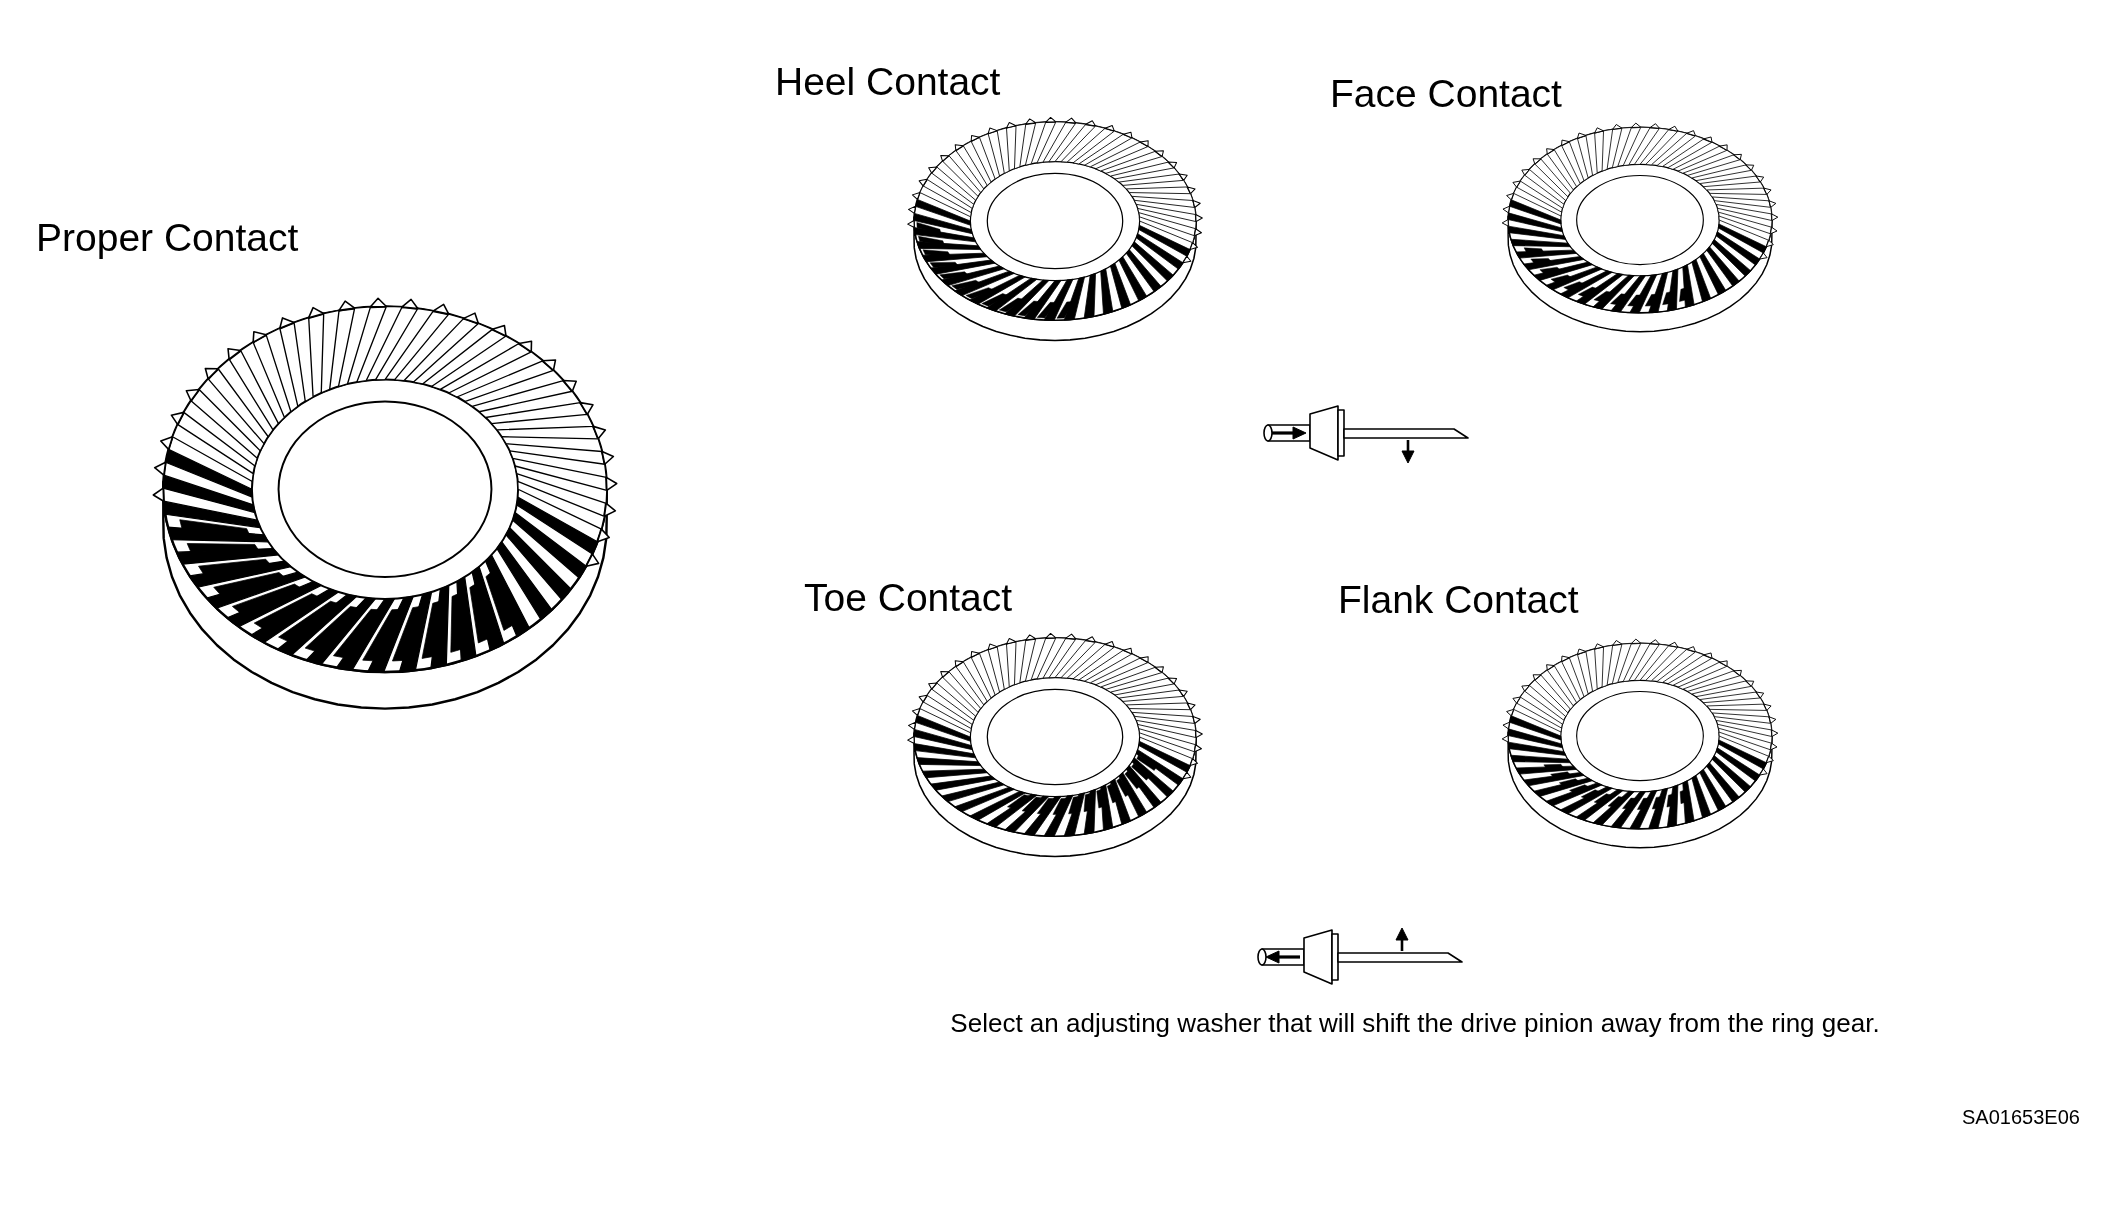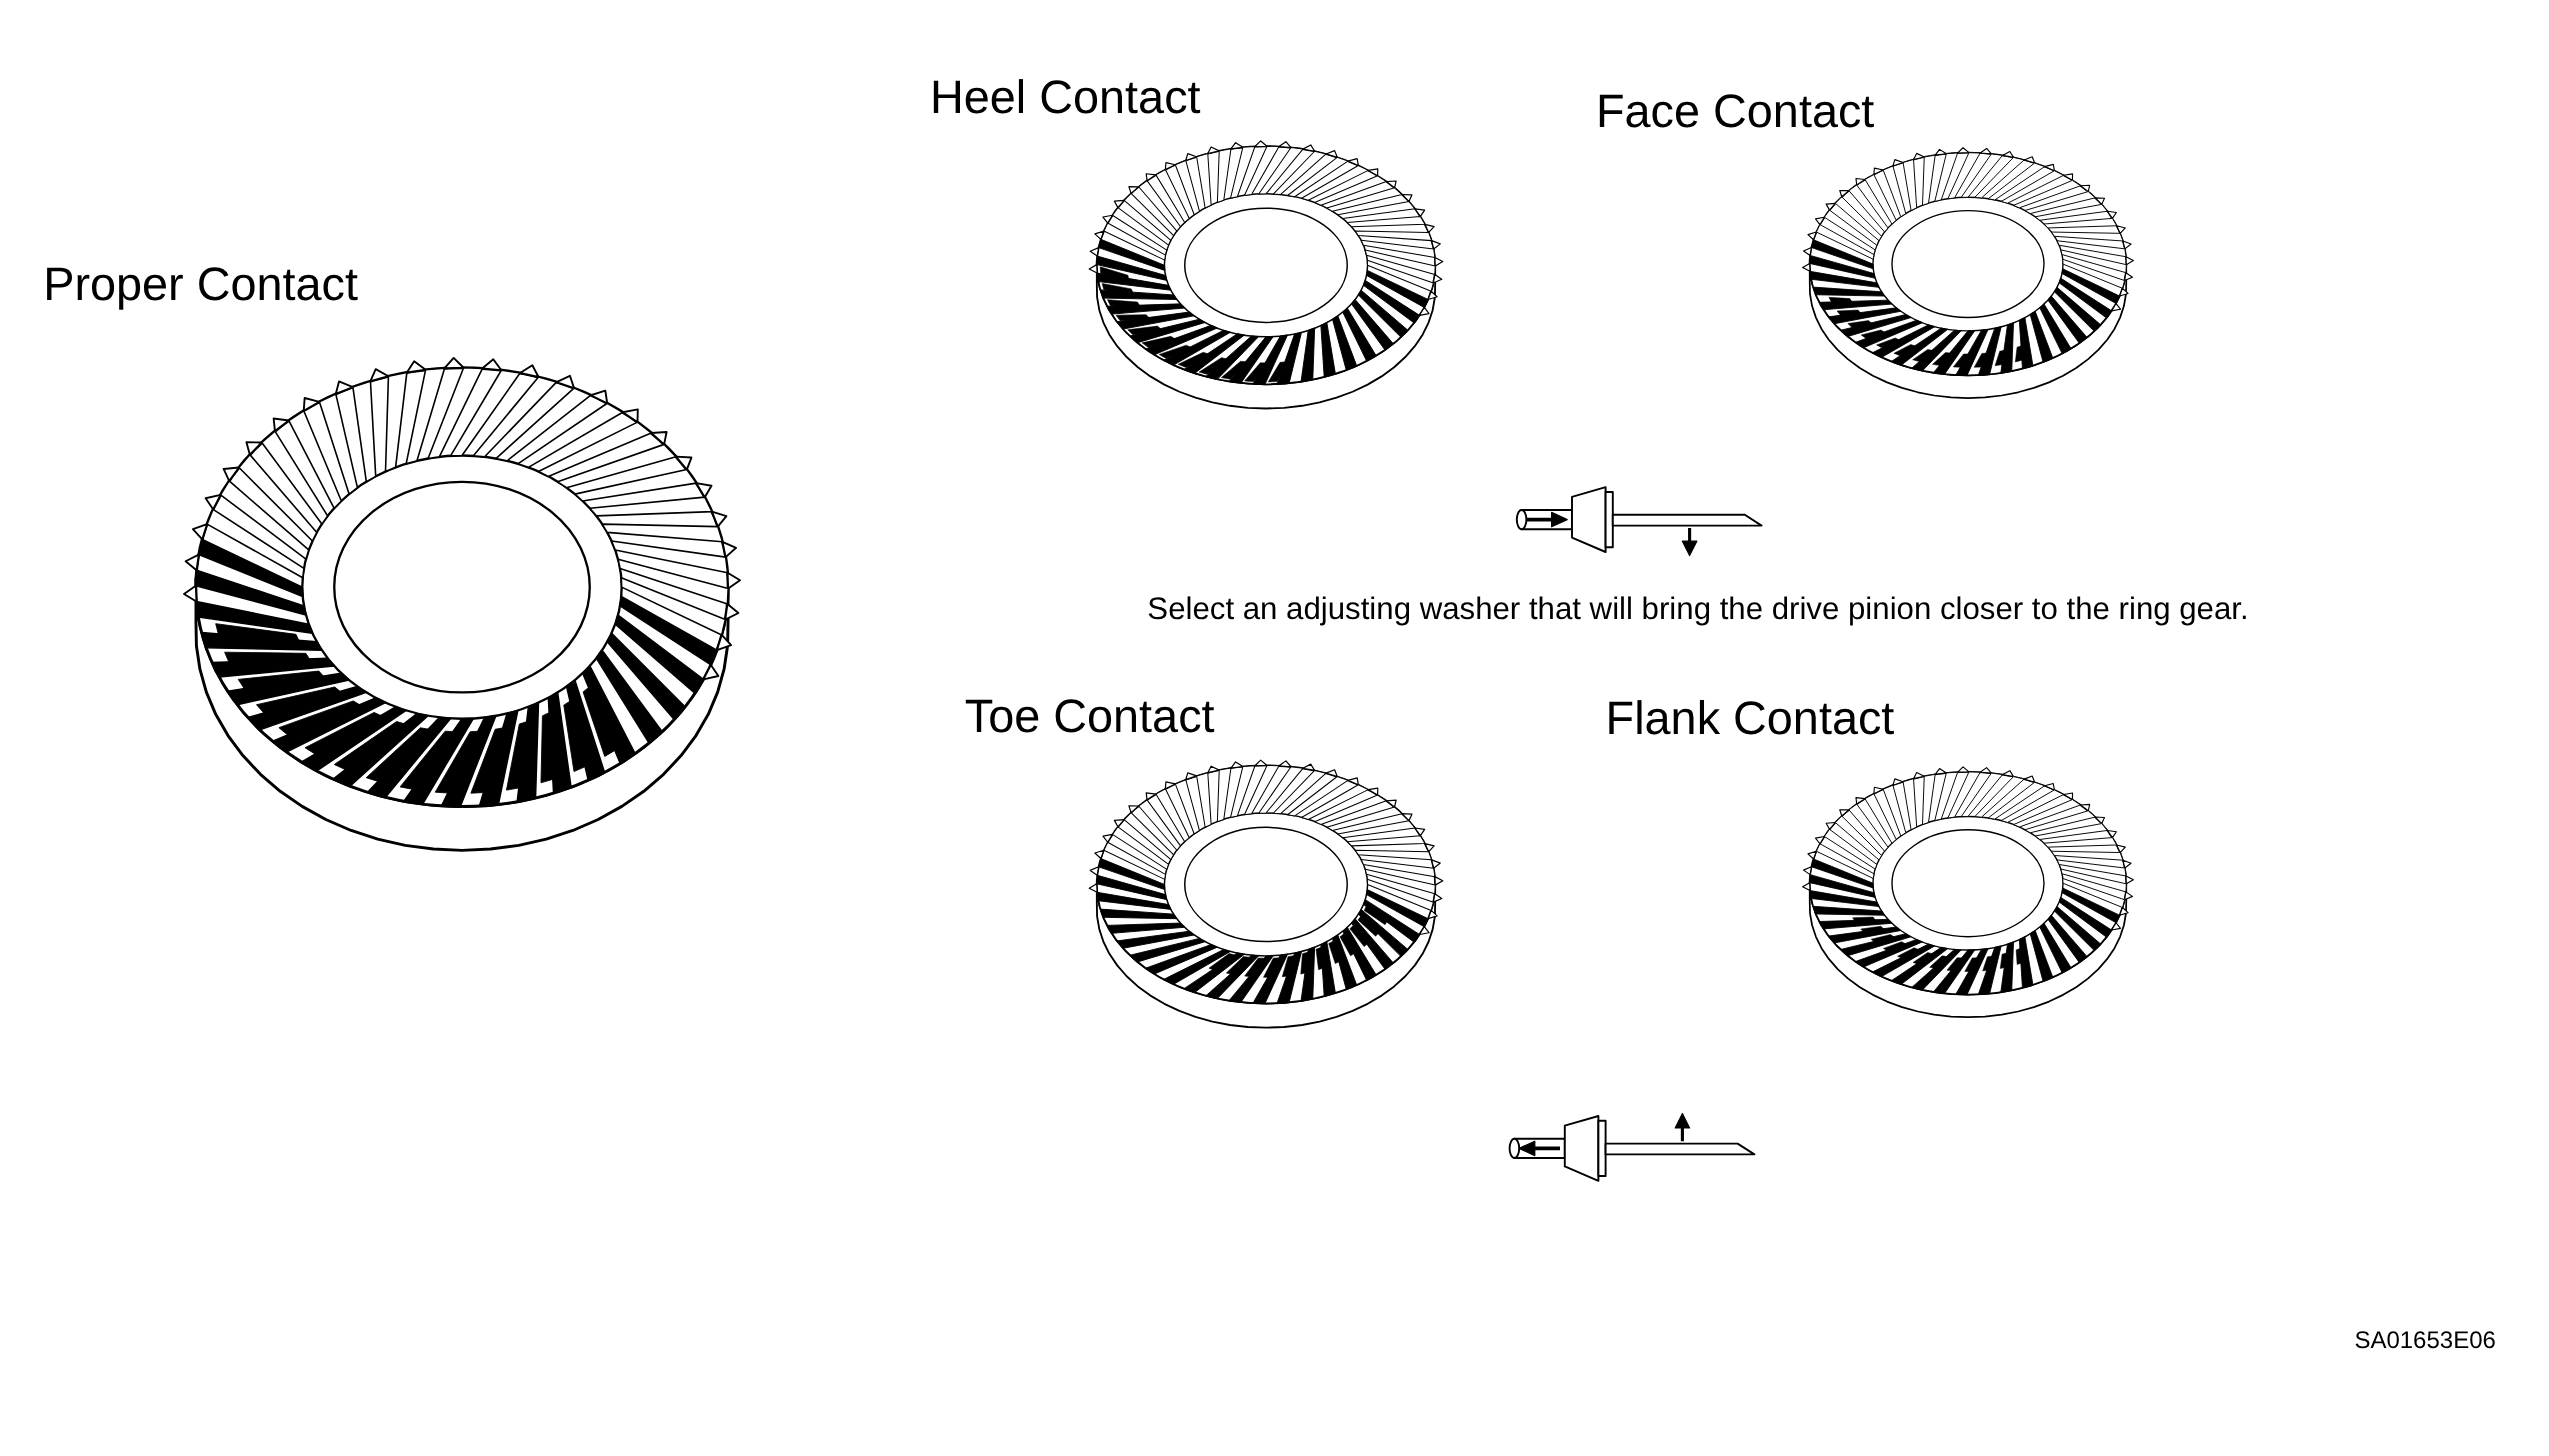--- a/index.html
+++ b/index.html
@@ -333,21 +333,20 @@
       <ellipse cx="10" cy="35" rx="4" ry="8" fill="#fff" stroke="#000" stroke-width="1.6"></ellipse>
       <path d="M52 16 L80 8 L80 62 L52 50 Z" fill="#fff" stroke="#000" stroke-width="1.6" stroke-linejoin="round"></path>
       <path d="M80 12 L86 12 L86 58 L80 58 Z" fill="#fff" stroke="#000" stroke-width="1.6" stroke-linejoin="round"></path>
       <path d="M86 31 L196 31 L210 40 L86 40 Z" fill="#fff" stroke="#000" stroke-width="1.6" stroke-linejoin="round"></path>
       <path d="M14 35 L38 35" fill="none" stroke="#000" stroke-width="3.2" stroke-linejoin="round"></path>
       <path d="M48 35 L35 29 L35 41 Z" fill="#000" stroke="#000" stroke-width="1" stroke-linejoin="round"></path>
       <path d="M150 42 L150 56" fill="none" stroke="#000" stroke-width="2.6" stroke-linejoin="round"></path>
       <path d="M150 65 L144 53 L156 53 Z" fill="#000" stroke="#000" stroke-width="1" stroke-linejoin="round"></path>
     </svg>
 
-  <div id="cap-closer" class="cap">Select an adjusting washer that will bring the drive pinion closer to the ring gear.</div>
 
   <span id="lbl-toe" class="lbl">Toe Contact</span>
   <svg id="gear-toe" class="art" viewBox="0 0 400 300" preserveAspectRatio="xMidYMid meet">
       <path d="M381.9 135.3L381.6 149.0L379.2 162.7L374.8 176.0L368.4 189.0L360.0 201.4L349.8 213.1L337.8 224.0L324.3 233.9L309.3 242.7L293.1 250.4L275.8 256.8L257.6 261.8L238.8 265.5L219.5 267.7L200.0 268.4L180.5 267.7L161.2 265.5L142.4 261.8L124.2 256.8L106.9 250.4L90.7 242.7L75.7 233.9L62.2 224.0L50.2 213.1L40.0 201.4L31.6 189.0L25.2 176.0L20.8 162.7L18.4 149.0L18.1 135.3L18.1 161.3L18.4 175.0L20.8 188.7L25.2 202.0L31.6 215.0L40.0 227.4L50.2 239.1L62.2 250.0L75.7 259.9L90.7 268.7L106.9 276.4L124.2 282.8L142.4 287.8L161.2 291.5L180.5 293.7L200.0 294.4L219.5 293.7L238.8 291.5L257.6 287.8L275.8 282.8L293.1 276.4L309.3 268.7L324.3 259.9L337.8 250.0L349.8 239.1L360.0 227.4L368.4 215.0L374.8 202.0L379.2 188.7L381.6 175.0L381.9 161.3Z" fill="#fff" stroke="#000" stroke-width="2" stroke-linejoin="round"></path>
       <ellipse cx="200" cy="140.4" rx="182" ry="128" fill="#fff" stroke="#000" stroke-width="2"></ellipse>
       <ellipse cx="200" cy="140.4" rx="109.2" ry="76.8" fill="#fff" stroke="#000" stroke-width="1.6"></ellipse>
       <path d="M377.6 168.3L384.0 174.2L374.3 177.2Z" fill="#fff" stroke="#000" stroke-width="1.3" stroke-linejoin="round"></path>
       <path d="M374.3 177.2L370.2 185.8L308.1 151.3L308.9 145.9Z" fill="#000" stroke="#000" stroke-width="1" stroke-linejoin="round"></path>
       <path d="M370.2 185.8L375.3 192.3L365.1 194.2Z" fill="#fff" stroke="#000" stroke-width="1.3" stroke-linejoin="round"></path>
       <path d="M365.1 194.2L359.2 202.4L304.8 162.0L306.7 156.7Z" fill="#000" stroke="#000" stroke-width="1" stroke-linejoin="round"></path>
@@ -527,15 +526,16 @@
       <ellipse cx="10" cy="35" rx="4" ry="8" fill="#fff" stroke="#000" stroke-width="1.6"></ellipse>
       <path d="M52 16 L80 8 L80 62 L52 50 Z" fill="#fff" stroke="#000" stroke-width="1.6" stroke-linejoin="round"></path>
       <path d="M80 12 L86 12 L86 58 L80 58 Z" fill="#fff" stroke="#000" stroke-width="1.6" stroke-linejoin="round"></path>
       <path d="M86 31 L196 31 L210 40 L86 40 Z" fill="#fff" stroke="#000" stroke-width="1.6" stroke-linejoin="round"></path>
       <path d="M24 35 L48 35" fill="none" stroke="#000" stroke-width="3.2" stroke-linejoin="round"></path>
       <path d="M14 35 L27 29 L27 41 Z" fill="#000" stroke="#000" stroke-width="1" stroke-linejoin="round"></path>
       <path d="M150 29 L150 15" fill="none" stroke="#000" stroke-width="2.6" stroke-linejoin="round"></path>
       <path d="M150 6 L144 18 L156 18 Z" fill="#000" stroke="#000" stroke-width="1" stroke-linejoin="round"></path>
     </svg>
 
+  <div id="cap-away" class="cap">Select an adjusting washer that will shift the drive pinion away from the ring gear.</div>
 
   <span id="ref-code" class="code">SA01653E06</span>
 </div>
 
 </body></html>

